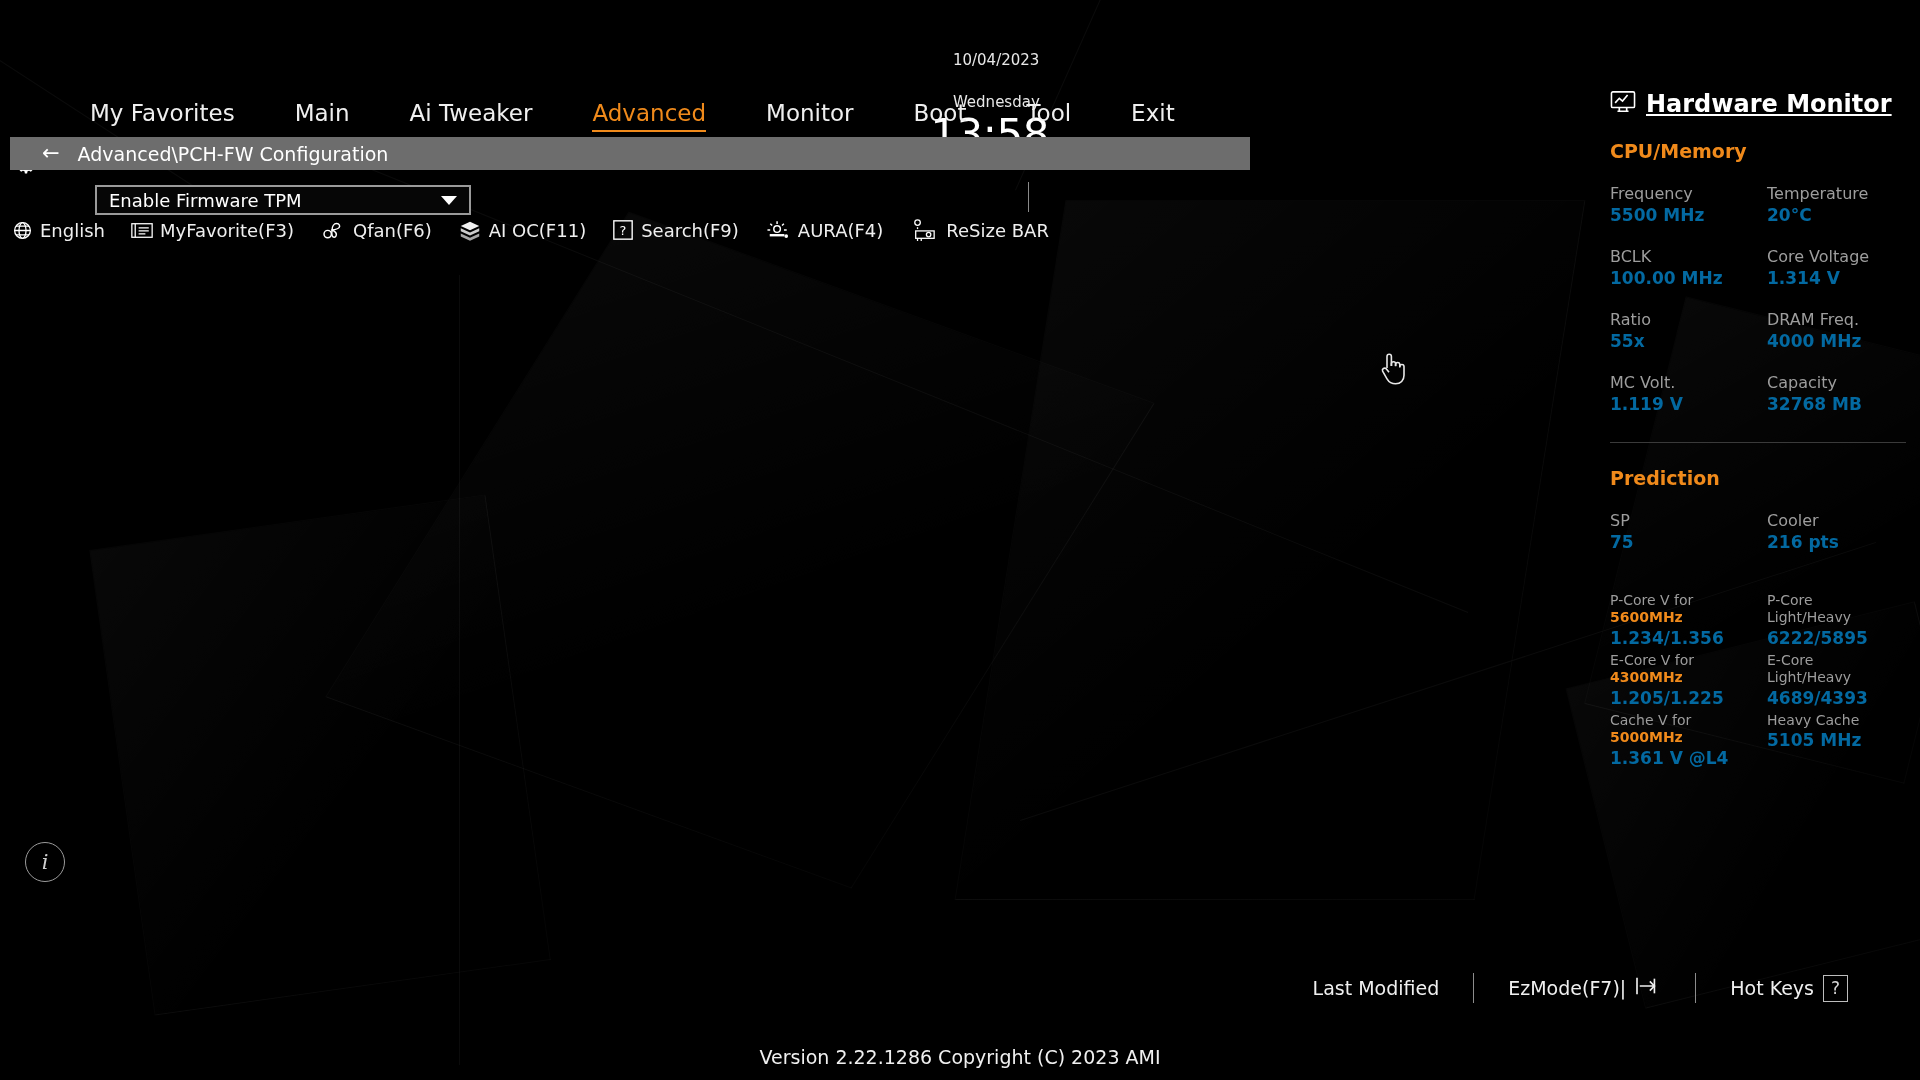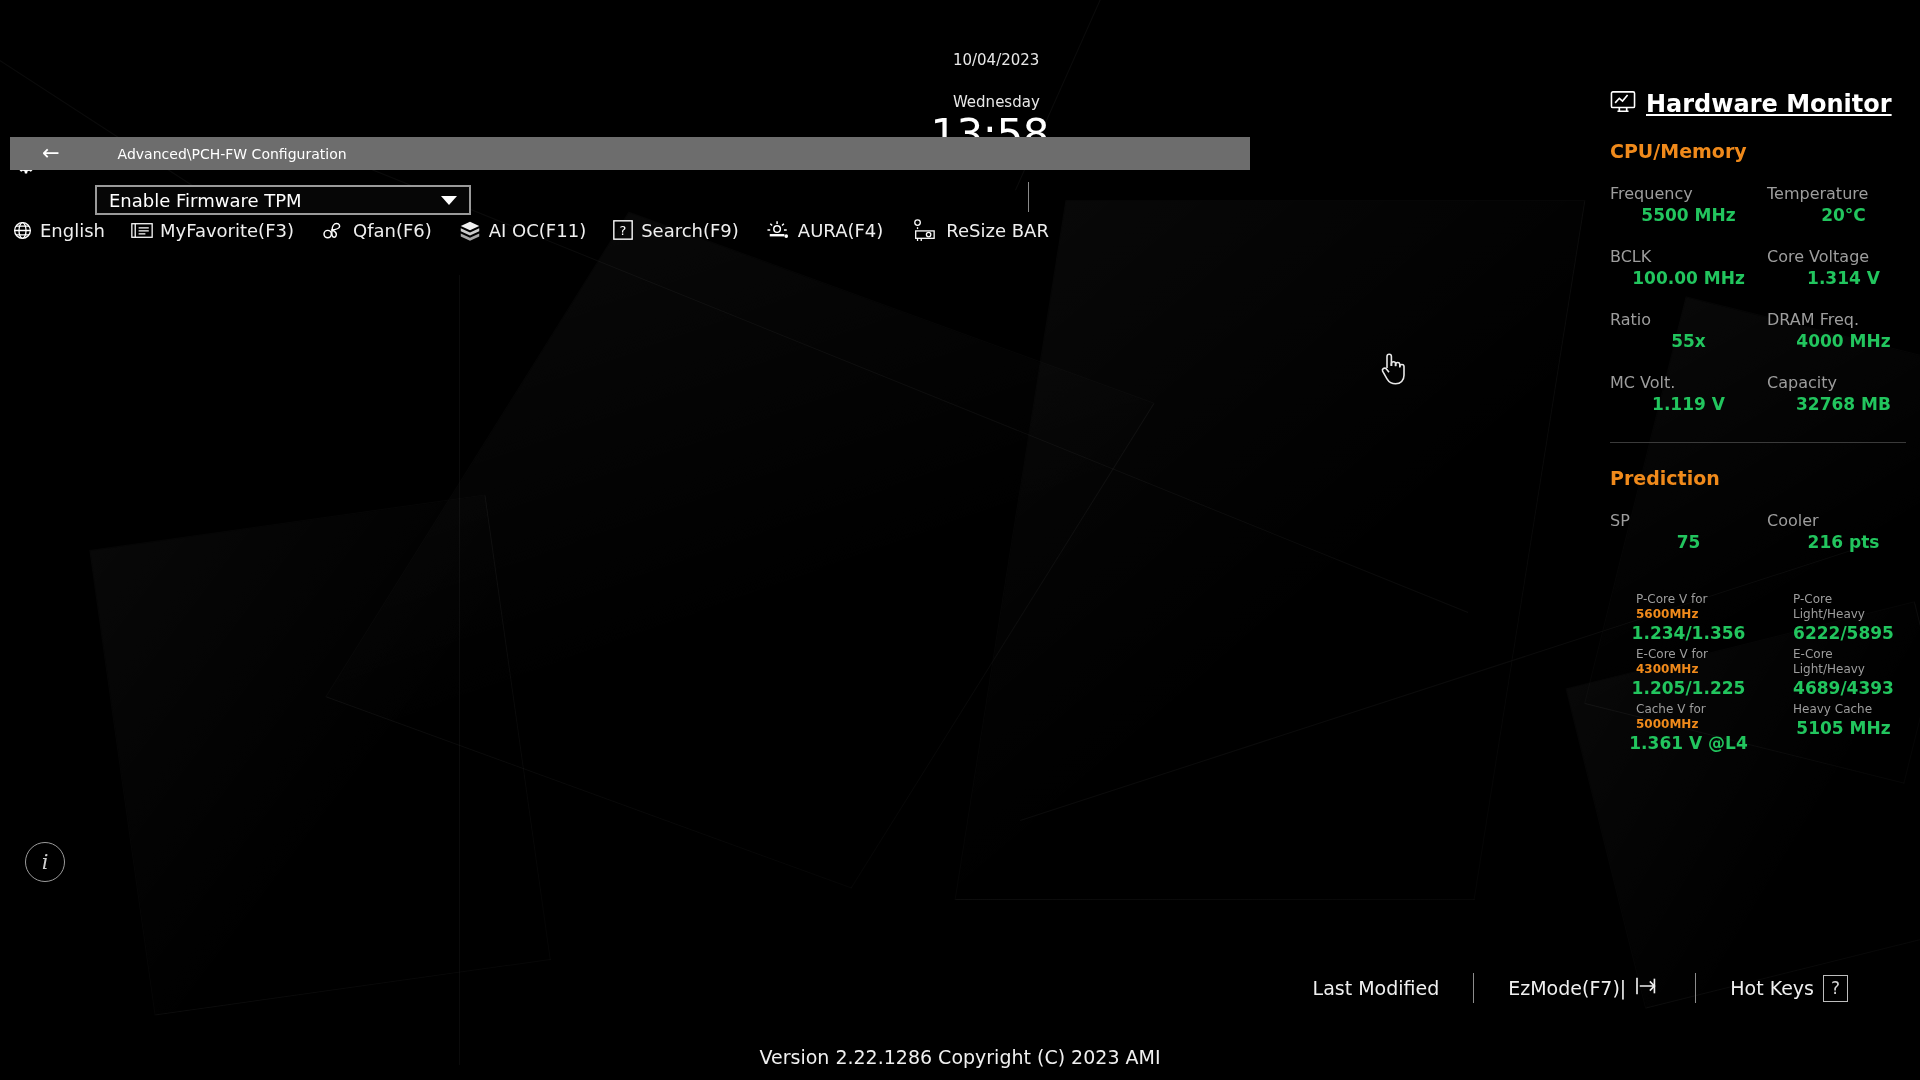--- a/index.html
+++ b/index.html
@@ -55,21 +55,21 @@
   .navtab.active::after {
     content:""; position:absolute; left:30px; right:30px; bottom:-6px; height:2px; background:#f08a1b;
   }
 
   
   .crumb {
     position:absolute; top:137px; left:10px; width:1240px; height:33px; z-index:5;
     background:#6d6d6d; display:flex; align-items:center; gap:18px; padding-left:32px;
   }
   .crumb .arrow { font-size:21px; color:#fff; line-height:1; }
-  .crumb .ctext { font-size:14px; color:#fff;margin-left:40px; }
+  .crumb .ctext { font-size:19px; color:#fff; }
 
   
   .settings { position:absolute; top:180px; left:0; width:1280px; z-index:5; }
   .srow { display:flex; align-items:center; height:40px; padding-left:95px; padding-right:60px; }
   .srow .slabel { font-size:18px; color:#f0f0f0; flex:1; }
   .dd {
     position:relative; width:376px; height:30px; background:#060606;
     border:2px solid #9a9a9a; display:flex; align-items:center;
     padding:0 12px; cursor:pointer;
   }
@@ -86,24 +86,24 @@
 
   
   .hw { position:absolute; right:0; top:90px; width:326px; height:875px; z-index:5; padding:0 0 0 16px; }
   .hw .hwtitle { display:flex; align-items:center; gap:10px; margin-bottom:22px; }
   .hw .hwtitle span.t { font-size:24px; font-weight:600; color:#fff;text-decoration:underline; }
   .hw h3 { font-size:19px; color:#f08a1b; font-weight:700; margin-bottom:22px; }
   .grid2 { display:grid; grid-template-columns: 157px 1fr; row-gap:0; }
   .cell { margin-bottom:20px; }
   .cell .k { font-size:16px; color:#9d9d9d; line-height:1.25; }
   .cell .k .hl { color:#f08a1b; font-weight:700; }
-  .cell .v { font-size:17px; color:#22c55e; font-weight:700; line-height:1.35;text-align:center; }
+  .cell .v { font-size:17px; color:#0369a1; font-weight:700; line-height:1.35; }
   .hr { height:1px; background:#3a3a3a; margin:6px 14px 24px 0; }
   .tight .cell { margin-bottom:2px; }
-  .tight .cell .k { font-size:12px;margin-left:26px; }
+  .tight .cell .k { font-size:14px; }
 
   
   .footer { position:absolute; bottom:0; left:0; width:1920px; height:115px; z-index:5; }
   .fbar { position:absolute; right:42px; top:8px; display:flex; align-items:center; gap:4px; }
   .fitem { font-size:19px; color:#f0f0f0; display:flex; align-items:center; gap:9px; padding:0 30px; cursor:pointer; white-space:nowrap; }
   .fsep { width:1px; height:30px; background:#8c8c8c; }
   .keybox { border:1.6px solid #bdbdbd; min-width:25px; height:27px; display:flex; align-items:center; justify-content:center; font-size:17px; color:#d6d6d6; padding:0 5px; }
   .version { position:absolute; bottom:12px; left:0; width:1920px; text-align:center; font-size:19px; color:#f0f0f0; }
 
   
@@ -222,20 +222,30 @@
               <path d="M9 22v3M13 22v3"></path>
             </svg>
           </span>
           <span>ReSize BAR</span>
         </div>
 
       </div>
     </div>
   </div>
 
+  <div class="navbar">
+    <div class="navtab">My Favorites</div>
+    <div class="navtab">Main</div>
+    <div class="navtab">Ai Tweaker</div>
+    <div class="navtab active">Advanced</div>
+    <div class="navtab">Monitor</div>
+    <div class="navtab">Boot</div>
+    <div class="navtab">Tool</div>
+    <div class="navtab">Exit</div>
+  </div>
 
   <div class="crumb">
     <span class="arrow">←</span>
     <span class="ctext">Advanced\PCH-FW Configuration</span>
   </div>
 
   <div class="settings">
     <div class="srow">
       <div class="dd">
         <span class="ddval">Enable Firmware TPM</span>

